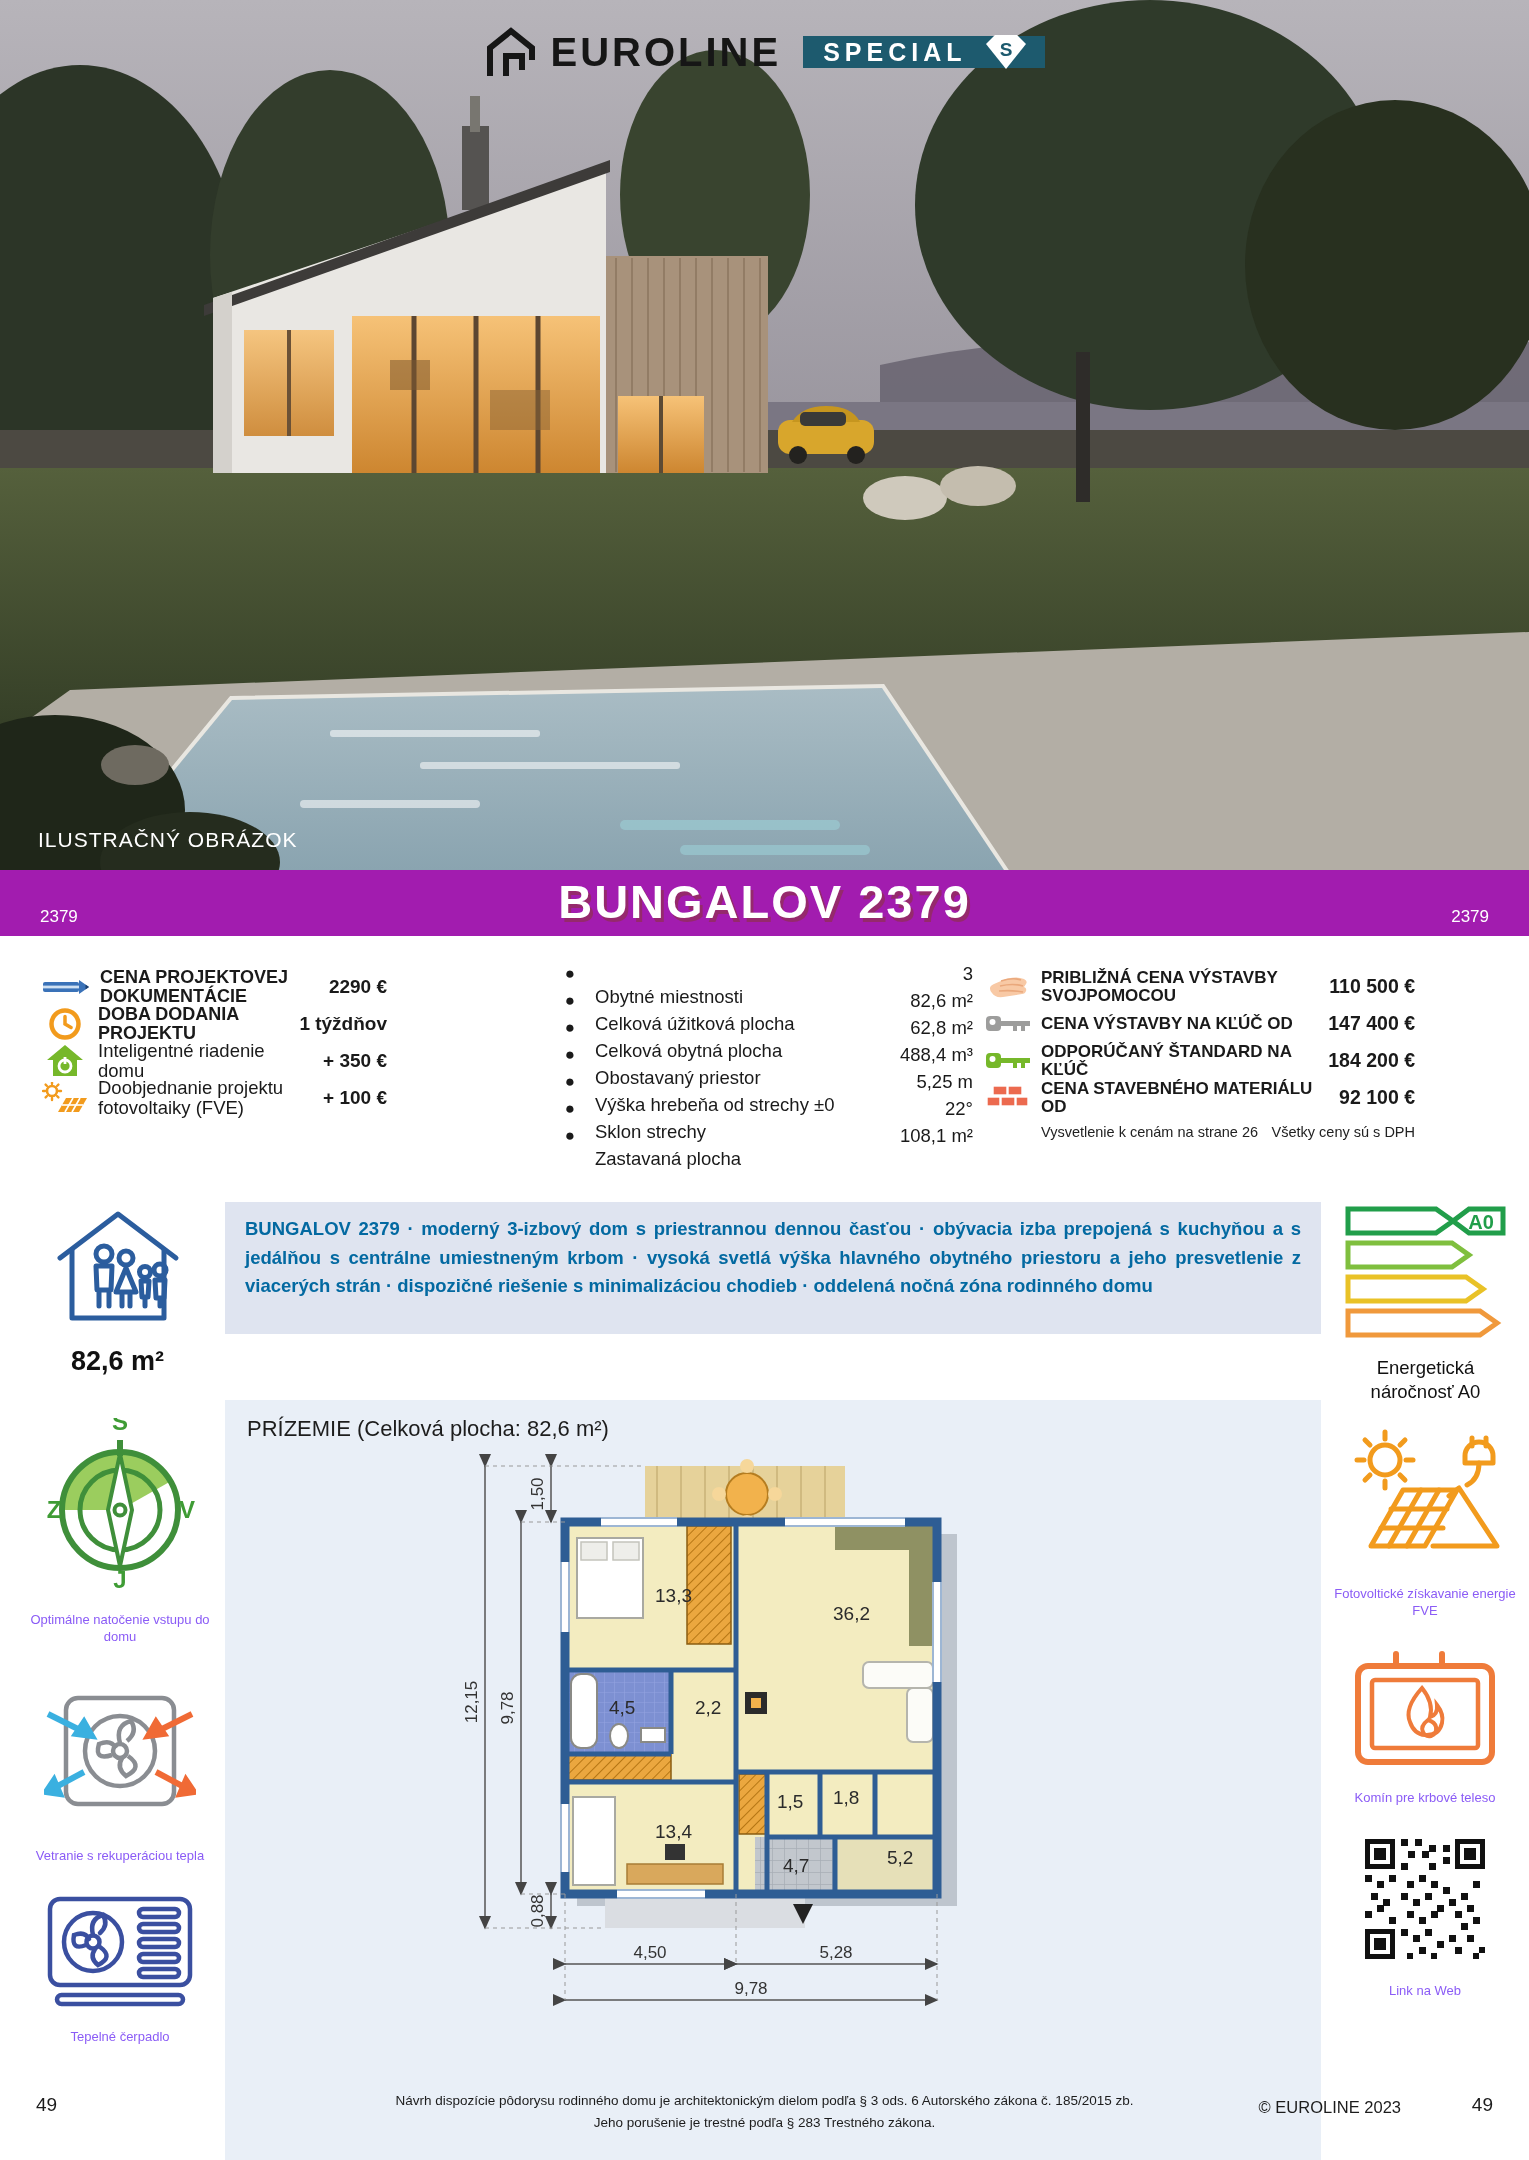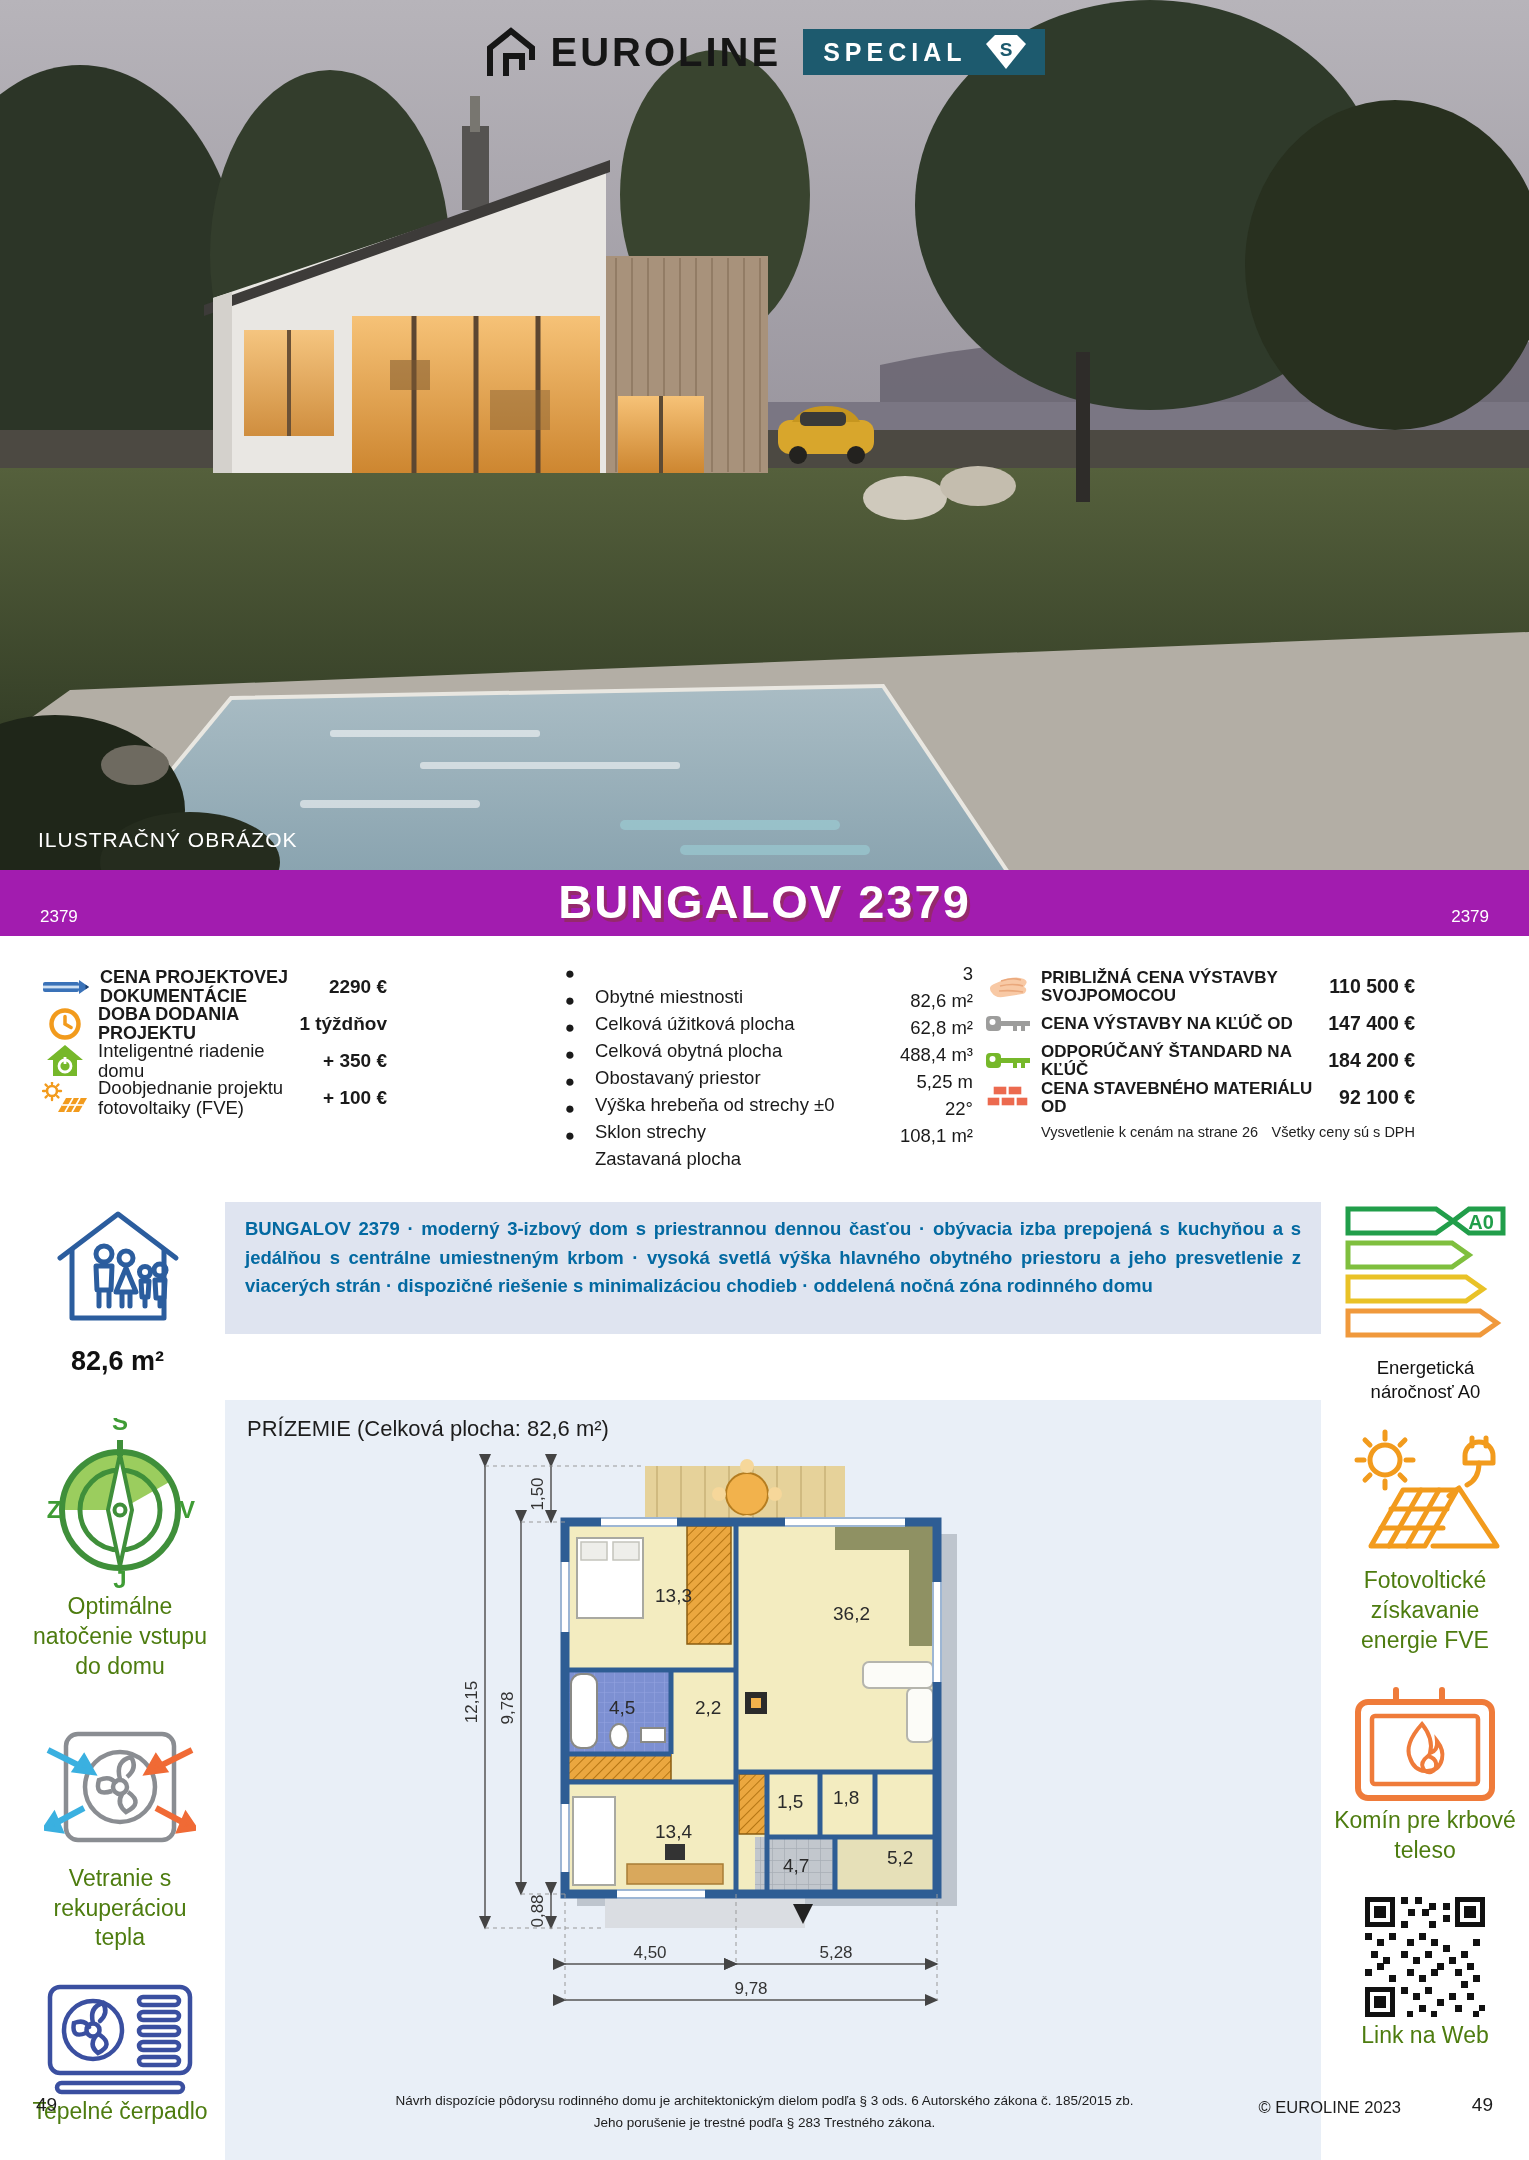--- a/index.html
+++ b/index.html
@@ -6,21 +6,21 @@
   html,body { background:#ffffff; }
   body { width:1529px; font-family:"Liberation Sans", sans-serif; color:#1a1a1a; }
   .page { position:relative; width:1529px; height:2160px; background:#fff; overflow:hidden; }
 
   
   .hero { position:absolute; left:0; top:0; width:1529px; height:870px; overflow:hidden; }
   .hero svg { display:block; }
   .brand-bar { position:absolute; left:0; top:26px; width:100%; display:flex; justify-content:center; align-items:center; gap:22px; }
   .brand { display:flex; align-items:center; gap:12px; }
   .brand-text { font-size:40px; font-weight:700; letter-spacing:3px; color:#161616; }
-  .badge { display:flex; align-items:center; gap:16px; background:#1d5a6e; height:46px; padding:0 16px 0 20px; }
+  .badge { display:flex; align-items:center; gap:16px; background:#1d5a6e; height:32px; padding:0 16px 0 20px; }
   .badge-text { color:#fff; font-size:25px; font-weight:600; letter-spacing:5px; }
   .photo-caption { position:absolute; left:38px; bottom:18px; color:#fff; font-size:21px; letter-spacing:1px; }
 
   
   .banner { position:absolute; left:0; top:870px; width:1529px; height:66px; background:#a21caf; }
   .banner-title { text-align:center; line-height:64px; font-size:47px; font-weight:800; letter-spacing:2px; color:#fff; text-shadow:3px 4px 0 rgba(130,62,0,.38); }
   .banner-code { position:absolute; bottom:9px; color:#fff; font-size:17px; }
   .banner-code.left { left:40px; } .banner-code.right { right:40px; }
 
   
@@ -45,21 +45,21 @@
   .family-block { position:absolute; left:40px; top:1198px; width:155px; text-align:center; }
   .family-area { margin-top:16px; font-size:27px; font-weight:700; color:#111; }
   .desc-box { position:absolute; left:225px; top:1202px; width:1096px; height:132px; background:#dfe4f0; padding:13px 20px; font-size:18.5px; font-weight:700; line-height:1.55; color:#0369a1; text-align:justify; }
   .energy-block { position:absolute; left:1338px; top:1206px; width:175px; text-align:center; }
   .energy-caption { margin-top:14px; font-size:18.5px; line-height:1.32; color:#111; }
 
   
   .side-left  { position:absolute; left:28px;  top:1418px; width:184px; }
   .side-right { position:absolute; left:1330px; top:1424px; width:190px; }
   .feature { display:flex; flex-direction:column; align-items:center; margin-bottom:30px; }
-  .feature .caption { margin-top:2px; font-size:23px; line-height:1.3; text-align:center; color:#4d7c0f; }
+  .feature .caption { margin-top:22px; font-size:13px; line-height:1.3; text-align:center; color:#8b5cf6; }
 
   
   .plan-panel { position:absolute; left:225px; top:1400px; width:1096px; height:841px; background:#e9eff7; }
   .plan-title { position:absolute; left:22px; top:16px; font-size:22px; color:#1d1d1d; }
   .plan-svg { position:absolute; left:140px; top:52px; }
 
   
   .legal { position:absolute; left:0; top:2090px; width:1529px; text-align:center; font-size:13.5px; line-height:1.65; color:#1c1c1c; }
   .copyright { position:absolute; right:128px; top:2098px; font-size:16.5px; color:#1c1c1c; }
   .pageno { position:absolute; top:2094px; font-size:19px; color:#1c1c1c; }

